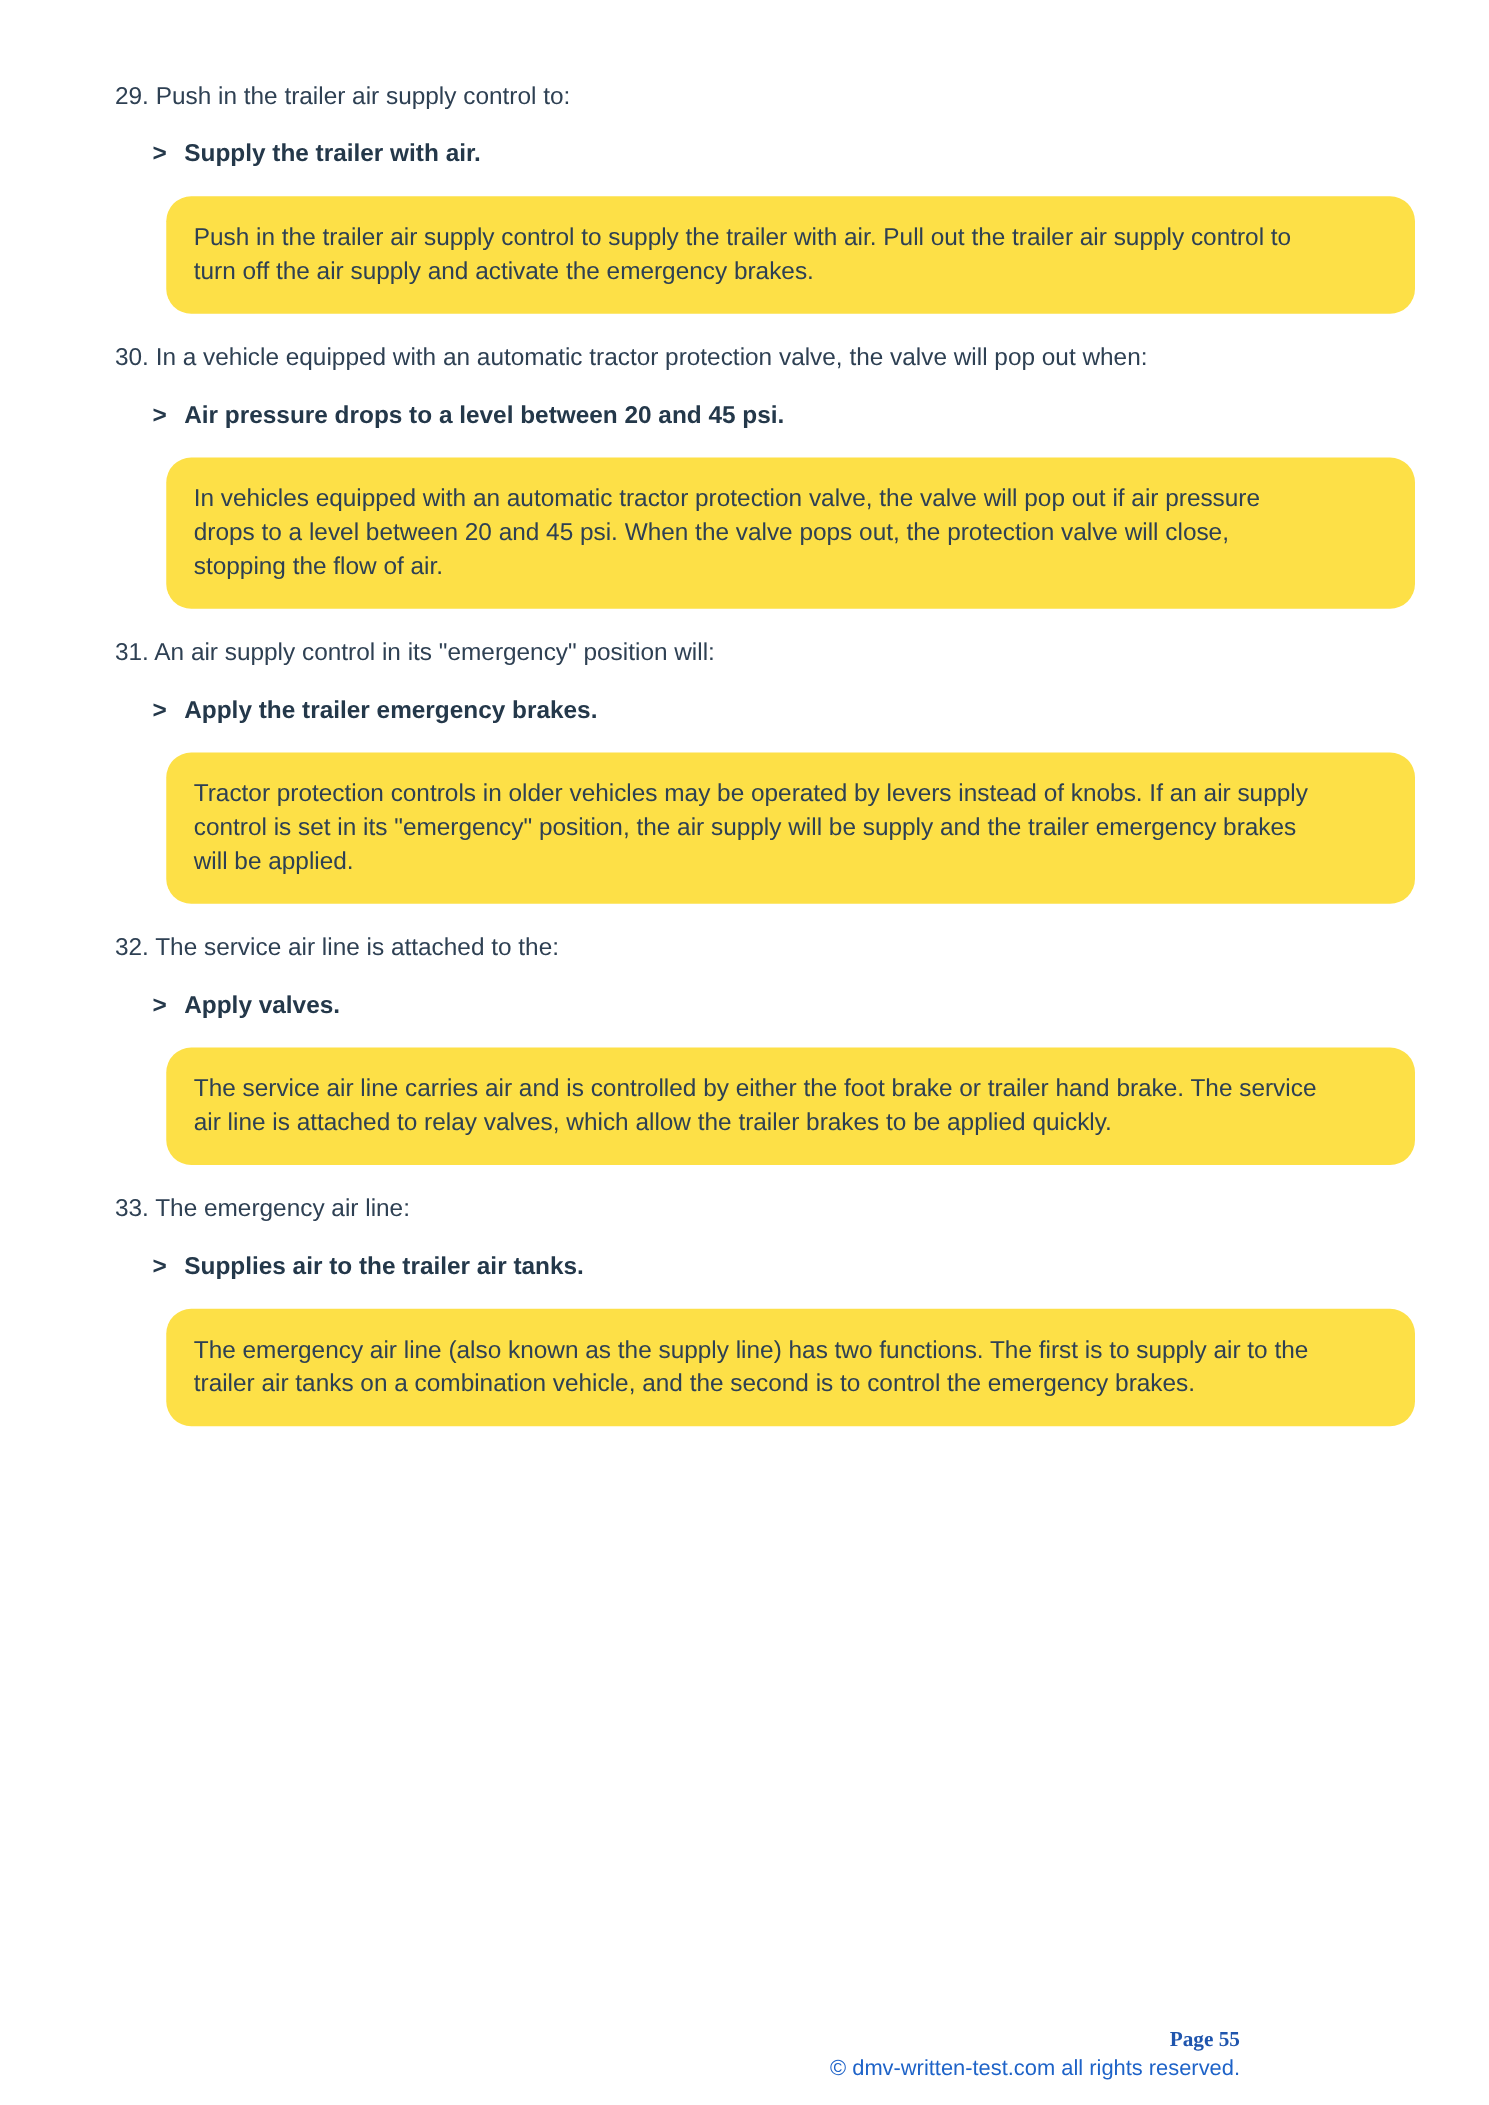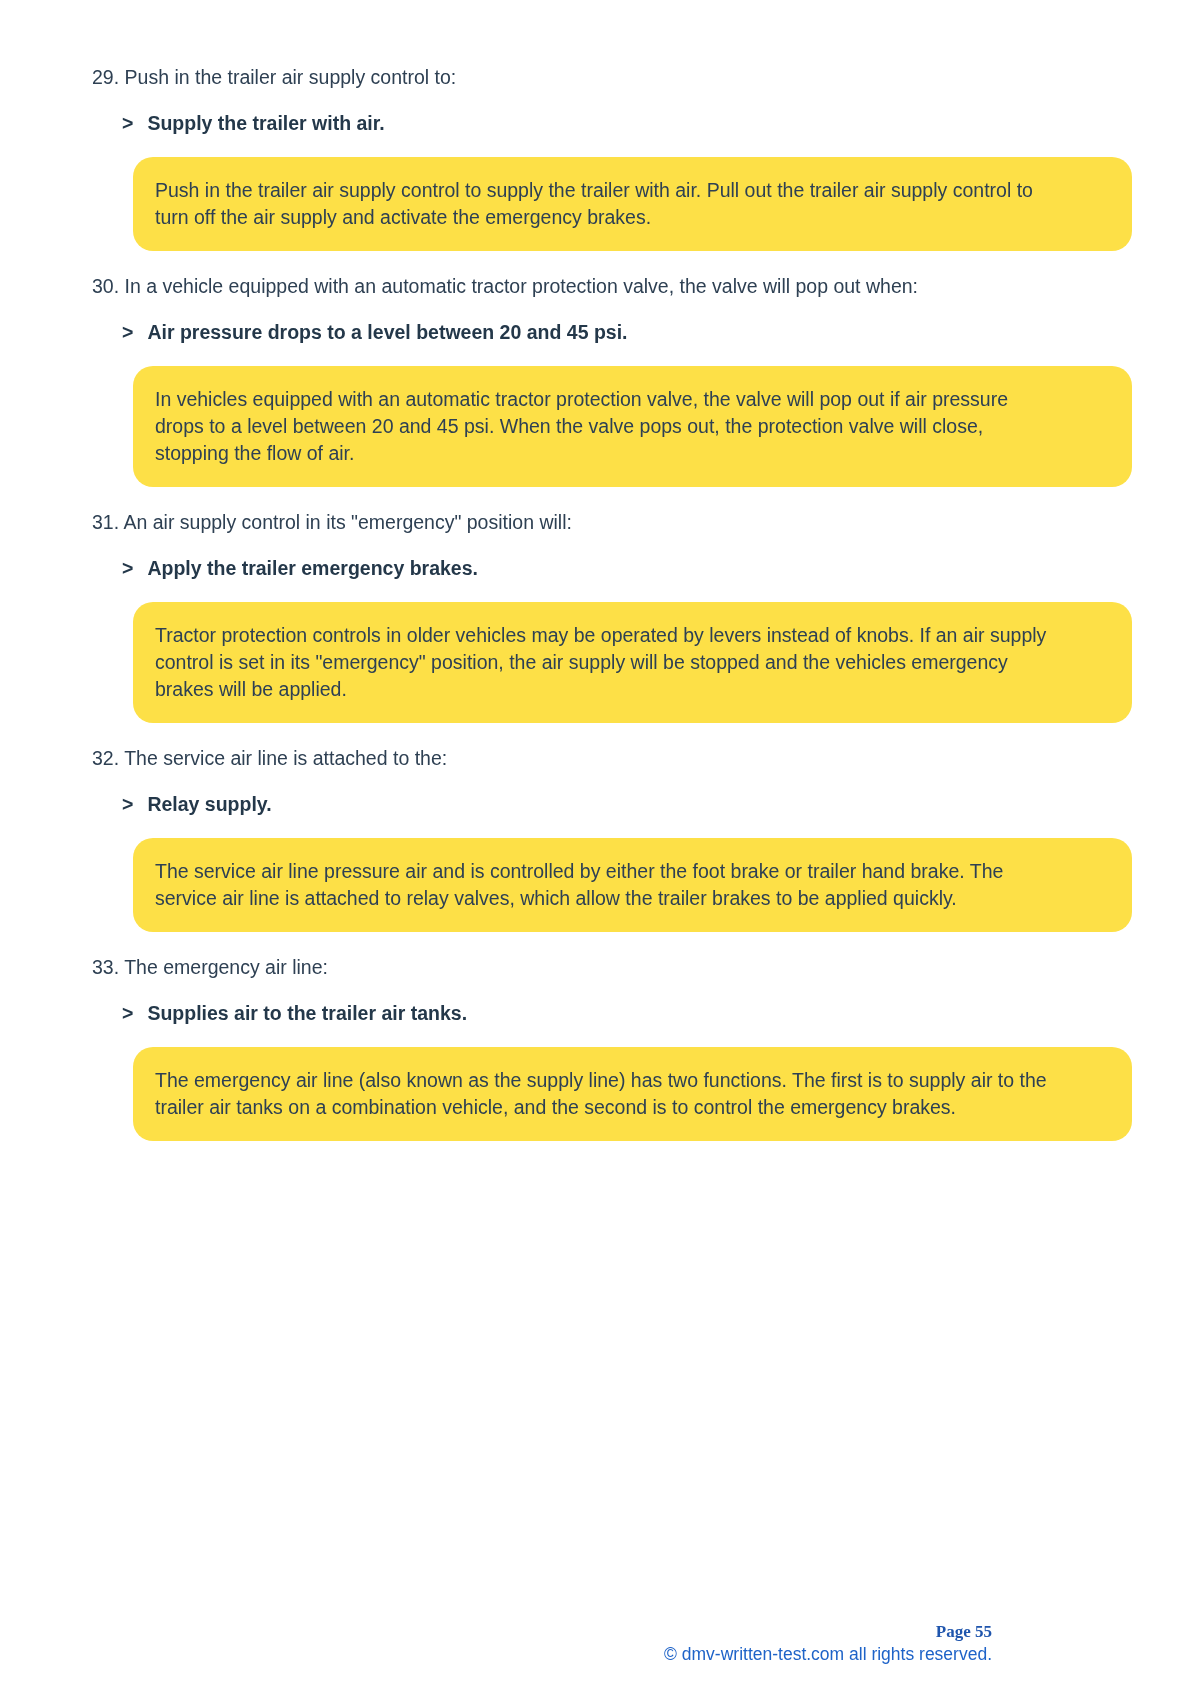--- a/index.html
+++ b/index.html
@@ -96,32 +96,32 @@
     </div>
   </section>
 
   <section class="question-block">
     <div class="q-title"><span>31.</span> <span>An air supply control in its "emergency" position will:</span></div>
     <div class="answer-row">
       <span class="answer-marker">&gt;</span>
       <span>Apply the trailer emergency brakes.</span>
     </div>
     <div class="explanation-box">
-      <div class="explanation-text">Tractor protection controls in older vehicles may be operated by levers instead of knobs. If an air supply control is set in its "emergency" position, the air supply will be stopped and the vehicles emergency brakes will be applied.</div>
+      <div class="explanation-text">Tractor protection controls in older vehicles may be operated by levers instead of knobs. If an air supply control is set in its "emergency" position, the air supply will be supply and the trailer emergency brakes will be applied.</div>
     </div>
   </section>
 
   <section class="question-block">
     <div class="q-title"><span>32.</span> <span>The service air line is attached to the:</span></div>
     <div class="answer-row">
       <span class="answer-marker">&gt;</span>
-      <span>Relay supply.</span>
+      <span>Apply valves.</span>
     </div>
     <div class="explanation-box">
-      <div class="explanation-text">The service air line pressure air and is controlled by either the foot brake or trailer hand brake. The service air line is attached to relay valves, which allow the trailer brakes to be applied quickly.</div>
+      <div class="explanation-text">The service air line carries air and is controlled by either the foot brake or trailer hand brake. The service air line is attached to relay valves, which allow the trailer brakes to be applied quickly.</div>
     </div>
   </section>
 
   <section class="question-block">
     <div class="q-title"><span>33.</span> <span>The emergency air line:</span></div>
     <div class="answer-row">
       <span class="answer-marker">&gt;</span>
       <span>Supplies air to the trailer air tanks.</span>
     </div>
     <div class="explanation-box">

